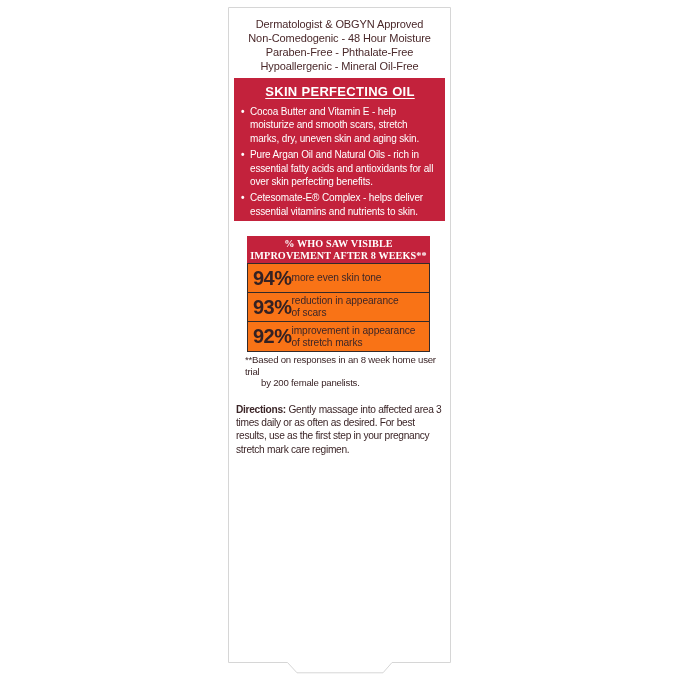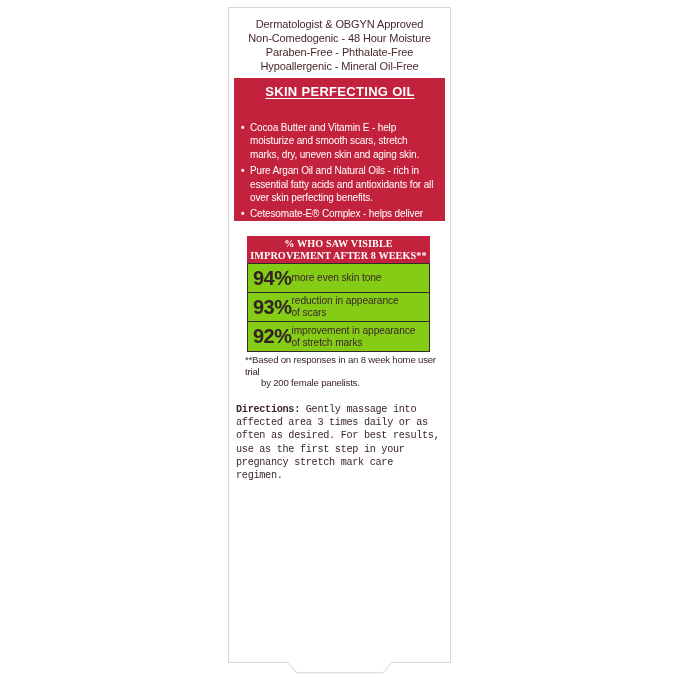--- a/index.html
+++ b/index.html
@@ -30,38 +30,38 @@
     background: #C3223C;
     color: #ffffff;
     padding: 6px 6px 0 7px;
   }
   .red-panel-title {
     text-align: center;
     font-size: 13px; font-weight: bold;
     letter-spacing: 0.3px;
     text-decoration: underline;
     text-underline-offset: 2px;
-    margin-bottom: 22px;
+    margin-bottom: 6px;
   }
   .bullet { display: flex; margin-bottom: 3px; }
   .bullet-dot { width: 9px; flex: 0 0 9px; font-size: 10px; line-height: 13.4px; font-weight: bold; }
   .bullet-text { font-size: 10px; line-height: 13.4px; letter-spacing: -0.15px; }
   .bullet-text b { font-weight: normal; }
 
   
   .results { position: absolute; top: 229px; left: 19px; width: 183px; }
   .results-header {
     background: #C3223C; color: #ffffff;
     text-align: center;
     font-size: 10.2px; font-weight: bold; line-height: 11.6px;
     letter-spacing: 0.1px;
     padding: 2px 0 2px 0;
     font-family: Liberation Serif, serif;
   }
-  .results-rows { border: 1px solid #332a2a; background: #84cc16; }
+  .results-rows { border: 1px solid #332a2a; background: #f97316; }
   .results-row { display: flex; align-items: center; height: 29px; border-bottom: 1px solid #332a2a; }
   .results-row:last-child { border-bottom: none; }
   .pct {
     flex: 0 0 42px;
     padding-left: 5px;
     font-size: 20px; font-weight: bold; letter-spacing: -0.5px;
     color: #342123;
   }
   .desc {
     font-size: 10.2px; font-weight: normal; line-height: 11.8px;
@@ -79,21 +79,21 @@
 
   
   .usage {
     position: absolute; top: 378px; left: 8px; width: 208px;
     font-size: 10.4px; font-weight: bold;
     color: #3C2628; letter-spacing: -0.2px;
   }
   .directions {
     position: absolute; top: 396px; left: 8px; width: 208px;
     font-size: 10.2px; line-height: 13.2px;
-    color: #3C2628; letter-spacing: -0.3px; font-family: Liberation Mono, monospace;
+    color: #3C2628; letter-spacing: -0.3px;
   }
   .directions b { font-weight: bold; }
 </style>
 </head>
 <body>
 
 <div class="label">
 
   <svg class="label-outline" width="223" height="667" viewBox="0 0 223 667">
     <path d="M0.5,0.5 H222.5 V655.5 H164 L155,665.8 H69 L59.5,655.5 H0.5 Z" fill="#ffffff" stroke="#d6d6d6" stroke-width="1"></path>
@@ -116,21 +116,21 @@
         <span class="bullet-text"><b>Cocoa Butter</b><span> and </span><b>Vitamin E</b><span> - help moisturize and smooth scars, stretch marks, dry, uneven skin and aging skin.</span></span>
       </div>
 
       <div class="bullet">
         <span class="bullet-dot">•</span>
         <span class="bullet-text"><b>Pure Argan Oil</b><span> and </span><b>Natural Oils</b><span> - rich in essential fatty acids and antioxidants for all over skin perfecting benefits.</span></span>
       </div>
 
       <div class="bullet">
         <span class="bullet-dot">•</span>
-        <span class="bullet-text"><b>Cetesomate-E® Complex</b><span></span><b></b><span> - helps deliver essential vitamins and targeted to skin.</span></span>
+        <span class="bullet-text"><b>Cetesomate-E® Complex</b><span></span><b></b><span> - helps deliver essential vitamins and nutrients to skin.</span></span>
       </div>
     </div>
 
     <div class="results">
       <div class="results-header">
         <div>% WHO SAW VISIBLE</div>
         <div>IMPROVEMENT AFTER 8 WEEKS**</div>
       </div>
       <div class="results-rows">
         <div class="results-row">

